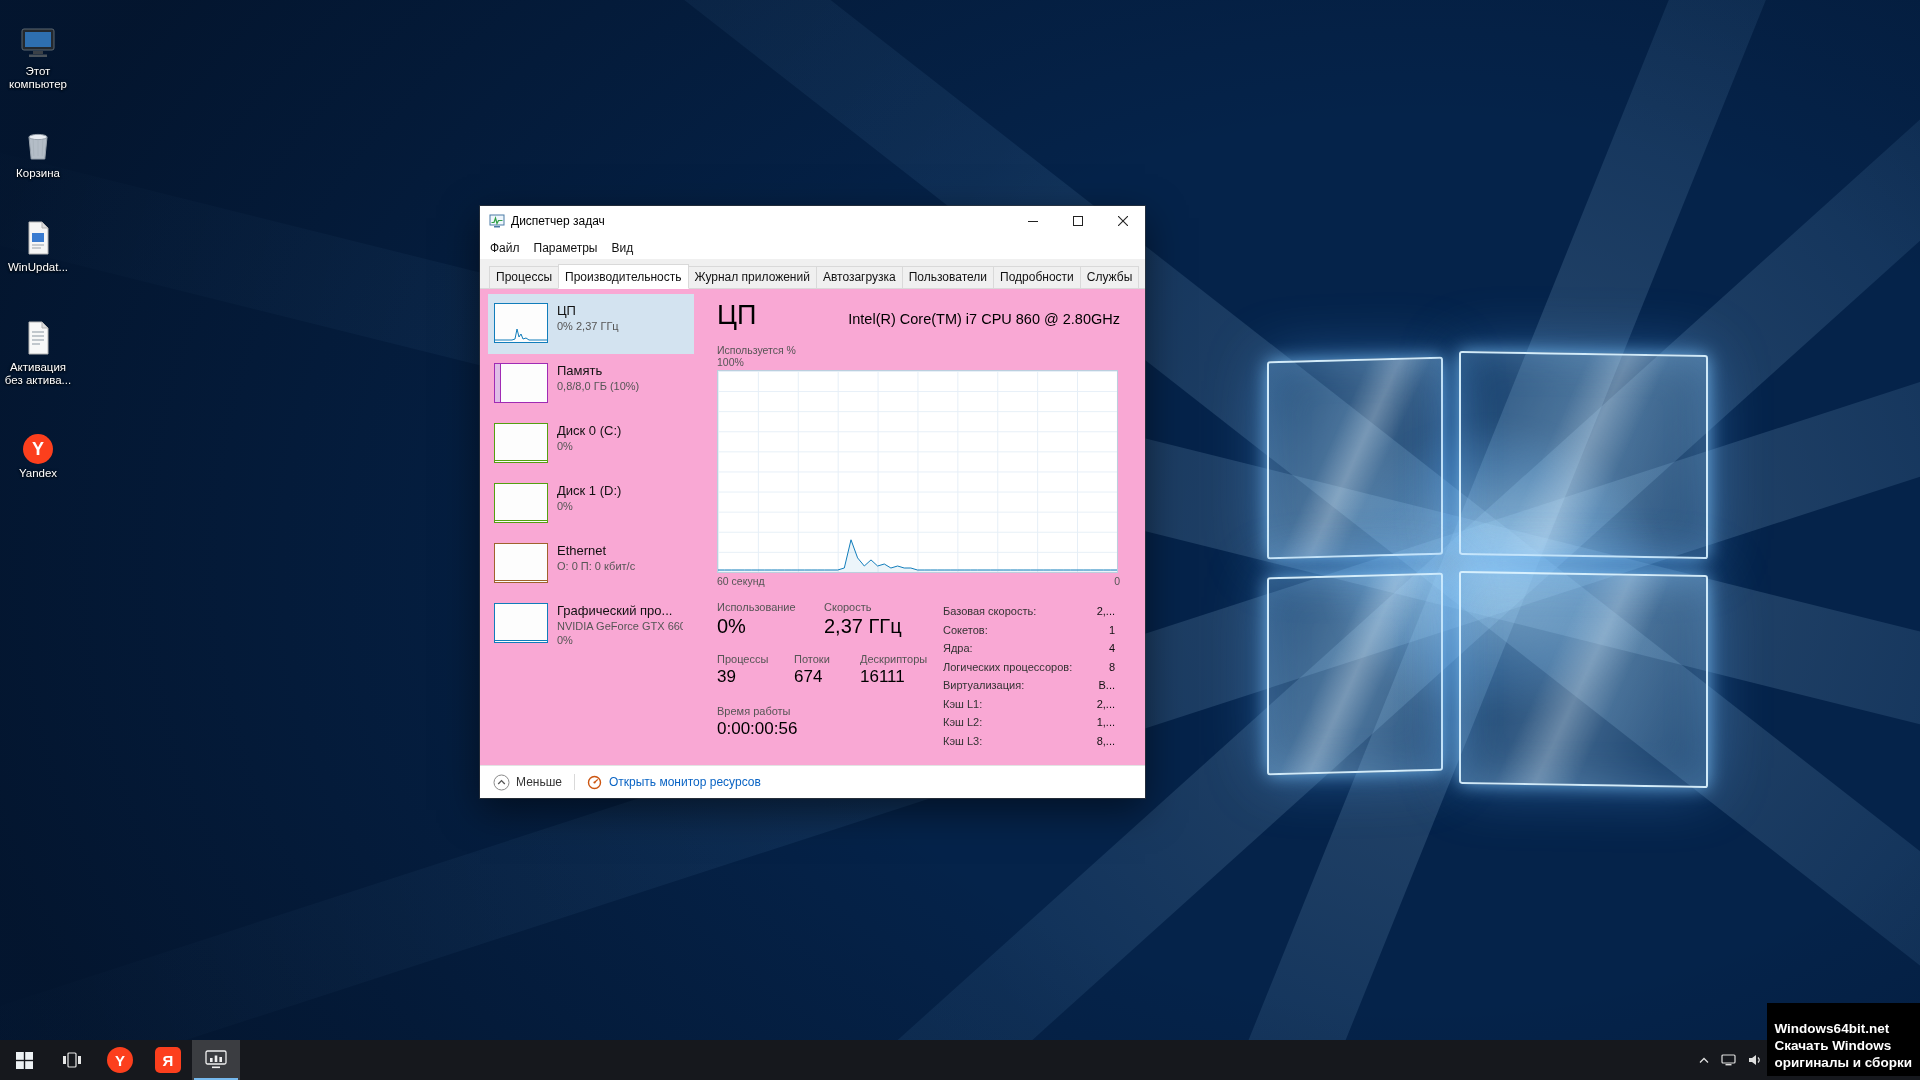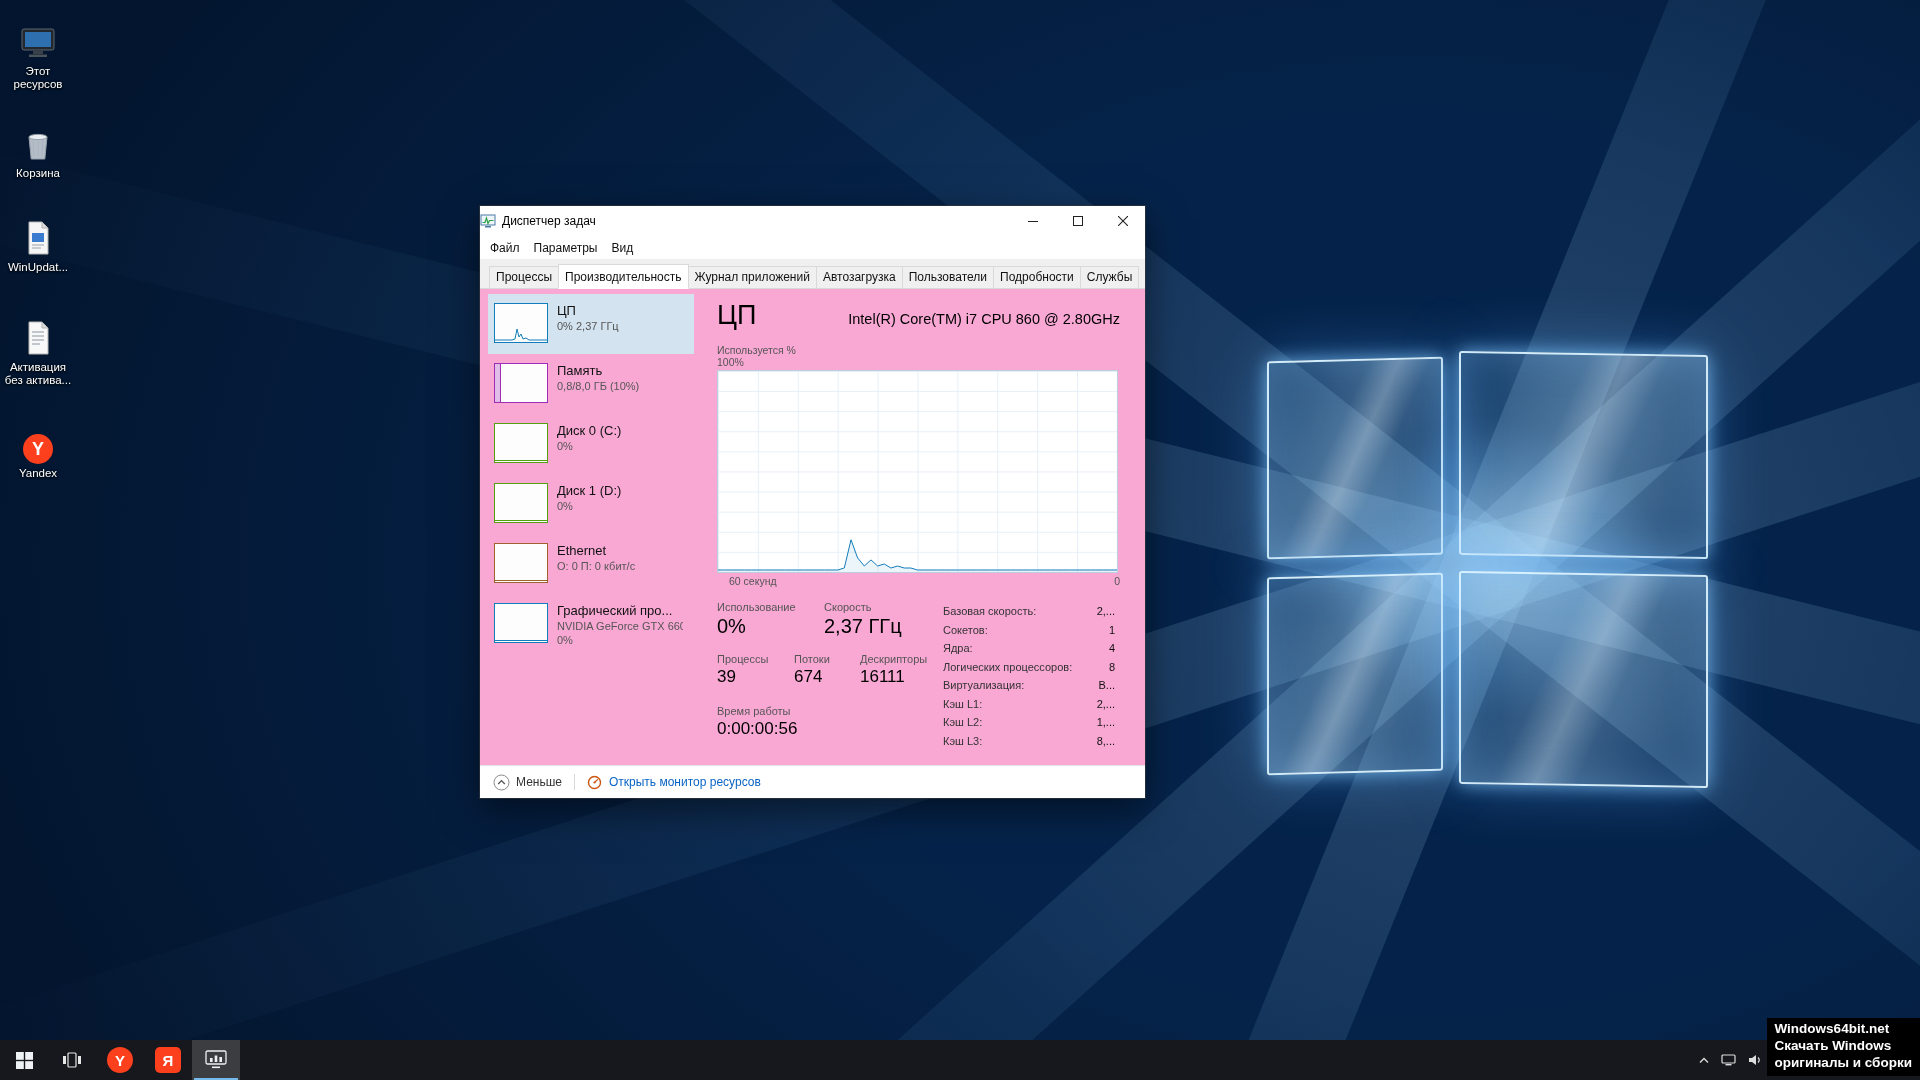--- a/index.html
+++ b/index.html
@@ -34,21 +34,21 @@
   .dicon { position:absolute; left:0; width:76px; text-align:center; z-index:5; cursor:default; }
   .dart { height:40px; display:flex; align-items:flex-end; justify-content:center; }
   .dlabel { font-size:11.5px; color:#fff; line-height:13px; margin-top:3px;
     text-shadow:0 1px 2px rgba(0,0,0,.95), 0 0 3px rgba(0,0,0,.7); }
   .round-y { width:30px; height:30px; border-radius:50%; background:#fc3f1d; color:#fff; font-weight:bold;
     font-size:18px; display:flex; align-items:center; justify-content:center; }
 
   
   #window { position:absolute; left:480px; top:206px; width:665px; height:592px; background:#fff; z-index:10;
     box-shadow: 0 0 0 1px rgba(60,60,60,.55), 0 12px 36px rgba(0,0,0,.5); }
-  .titlebar { height:30px; display:flex; align-items:center; background:#fff; }
+  .titlebar { height:30px; display:flex; align-items:center; padding-left:9px; background:#fff; }
   .app-icon { width:16px; height:16px; margin-right:6px; flex:none; }
   .title { font-size:12px; color:#000; }
   .controls { margin-left:auto; display:flex; height:100%; }
   .ctrl { width:45px; display:flex; align-items:center; justify-content:center; }
   .menubar { height:23px; display:flex; align-items:center; padding-left:3px; font-size:12px; color:#111; background:#fff; }
   .menubar span { padding:2px 7px; }
   .tabstrip { height:30px; background:#f0f0f0; border-bottom:1px solid #d9d9d9; display:flex; align-items:flex-end; padding-left:9px; }
   .tab { font-size:12px; color:#111; padding:3px 6px 4px; border:1px solid #d9d9d9; background:#f0f0f0;
     margin-right:-1px; margin-bottom:-1px; position:relative; white-space:nowrap; }
   .tab.active { background:#fff; border-bottom-color:#fff; padding-top:5px; z-index:2; }
@@ -70,21 +70,21 @@
   .main-header { margin-top:11px; height:42px; position:relative; }
   .big-title { font-size:27px; font-weight:400; color:#000; }
   .subtitle { position:absolute; right:0; top:11px; font-size:14.5px; color:#000; }
   .graph-labels, .graph-bottom { display:flex; justify-content:space-between; font-size:10.5px; color:#555; }
   .graph-labels { margin-top:2px; margin-bottom:2px;flex-direction:column; }
   .chart { position:relative; width:401px; height:203px; border:1px solid #bccfde; background-color:#fff;
     background-image: linear-gradient(to right, #e6eff7 1px, transparent 1px),
                       linear-gradient(to bottom, #e6eff7 1px, transparent 1px);
     background-size:39.9px 20.1px; }
   .chart svg { position:absolute; inset:0; width:399px; height:201px; }
-  .graph-bottom { margin-top:2px;margin-left:12px; }
+  .graph-bottom { margin-top:2px; }
   .stats { position:relative; margin-top:14px; height:150px; }
   .stat { position:absolute; }
   .stat .sl { font-size:11px; color:#555; white-space:nowrap; }
   .stat .sv { font-size:20px; color:#000; margin-top:2px; white-space:nowrap; }
   .stat.small .sv { font-size:17px; }
   .details { position:absolute; left:226px; top:1px; width:172px; }
   .detail-row { display:flex; justify-content:space-between; font-size:11px; line-height:18.5px; }
   .dl { color:#333; white-space:nowrap; overflow:hidden; }
   .dv { color:#111; margin-left:6px; }
 
@@ -100,21 +100,21 @@
   .tb-btn.active { background:rgba(255,255,255,.16); }
   .tb-btn.active::after { content:""; position:absolute; left:2px; right:2px; bottom:0; height:2px; background:#76b9ed; }
   .tb-round { width:26px; height:26px; border-radius:50%; background:#fc3f1d; color:#fff; font-weight:bold; font-size:15px;
     display:flex; align-items:center; justify-content:center; }
   .tb-square { width:26px; height:26px; border-radius:5px; background:#fc3f1d; color:#fff; font-weight:bold; font-size:15px;
     display:flex; align-items:center; justify-content:center; }
   .tray { position:absolute; right:158px; top:0; height:40px; display:flex; align-items:center; gap:12px; }
 
   
   #watermark { position:absolute; right:0; bottom:4px; z-index:60; background:#000; color:#fff; font-weight:bold;
-    font-size:13.5px; line-height:1.25; padding:3px 8px 4px; }
+    font-size:13.5px; line-height:1.25; padding:18px 8px 4px; }
 </style>
 </head>
 <body>
 
 <div id="screen">
 
   <div id="wallpaper"></div>
   <div class="ray" style="transform:rotate(-18deg)"></div>
   <div class="ray" style="transform:rotate(-42deg)"></div>
   <div class="ray" style="transform:rotate(14deg)"></div>
@@ -131,21 +131,21 @@
   <div class="dicon" style="top:22px">
     <div class="dart">
       <svg width="40" height="40" viewBox="0 0 40 40">
         <rect x="4" y="7" width="32" height="21" rx="2" fill="#23282e" stroke="#5a6artifact" stroke-width="0"></rect>
         <rect x="4" y="7" width="32" height="21" rx="2" fill="#23282e" stroke="#5a6670"></rect>
         <rect x="7" y="10" width="26" height="15" fill="#2e6fb0"></rect>
         <rect x="15" y="29" width="10" height="3" fill="#3a4047"></rect>
         <rect x="11" y="32.5" width="18" height="2.5" fill="#4a525a"></rect>
       </svg>
     </div>
-    <div class="dlabel">Этот ресурсов</div>
+    <div class="dlabel">Этот компьютер</div>
   </div>
 
   <div class="dicon" style="top:124px">
     <div class="dart">
       <svg width="40" height="40" viewBox="0 0 40 40">
         <path d="M11 13 L29 13 L26.8 35 L13.2 35 Z" fill="#d4dbe2" fill-opacity="0.85" stroke="#96a0aa"></path>
         <ellipse cx="20" cy="13" rx="9" ry="2.6" fill="#eaeef3" stroke="#96a0aa"></ellipse>
         <line x1="15.2" y1="16" x2="15.8" y2="32" stroke="#aab4bd"></line>
         <line x1="20" y1="16" x2="20" y2="32" stroke="#aab4bd"></line>
         <line x1="24.8" y1="16" x2="24.2" y2="32" stroke="#aab4bd"></line>

